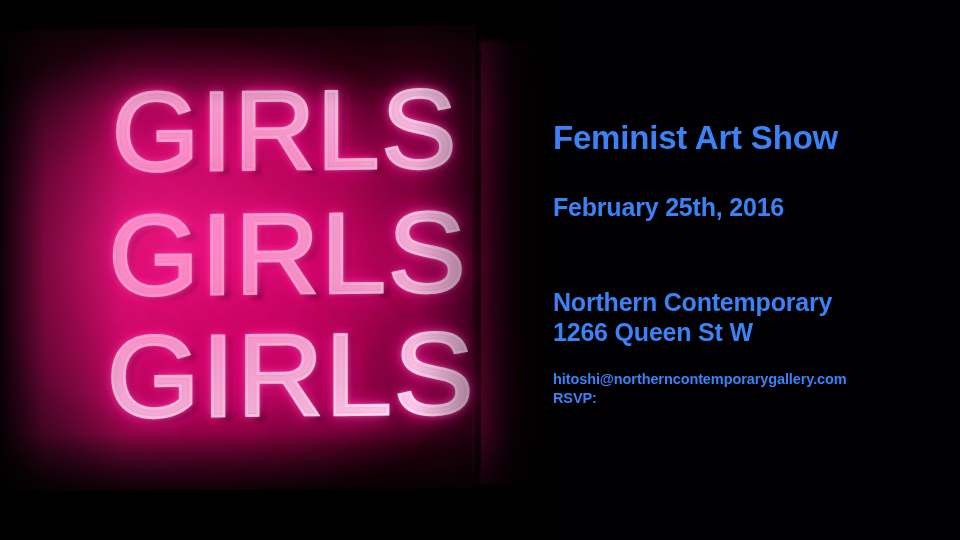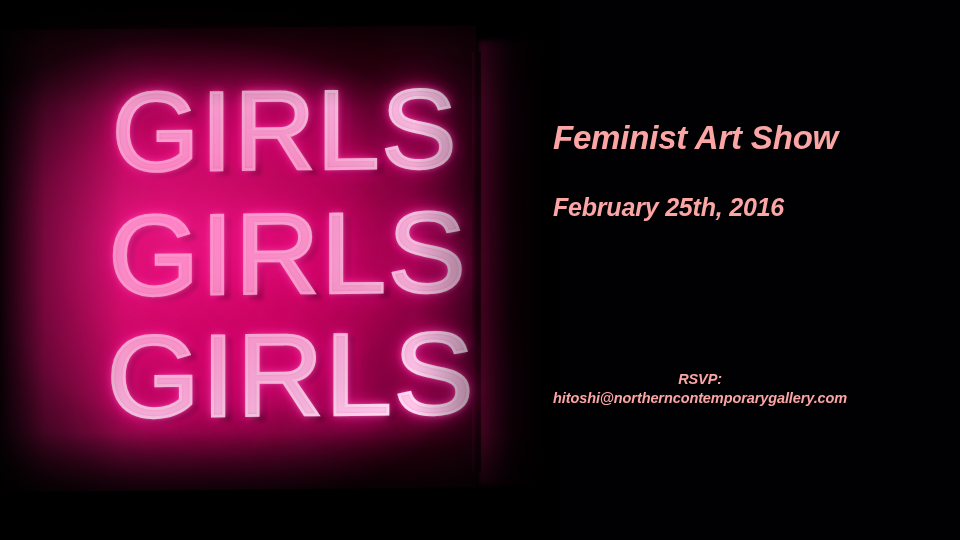--- a/index.html
+++ b/index.html
@@ -127,22 +127,21 @@
   .neon-shadow.r2 { top: 192px; font-size: 114px; transform: skewY(-0.6deg) scaleX(1.02); }
   .neon-shadow.r3 { top: 312px; font-size: 116px; transform: skewY(-0.6deg) scaleX(1.03); }
 
   
   .info {
     position: absolute;
     left: 553px;
     top: 0;
     width: 400px;
     height: 509px;
-    color: #fca5a5;
-    font-style: italic;
+    color: #3b82f6;
   }
   .event-title {
     position: absolute;
     top: 120px;
     left: 0;
     font-size: 33px;
     font-weight: bold;
     letter-spacing: -0.2px;
     line-height: 1.1;
   }
@@ -166,21 +165,21 @@
   }
   .rsvp {
     position: absolute;
     top: 370px;
     left: 0;
     font-size: 14.5px;
     font-weight: bold;
     line-height: 19px;
     letter-spacing: -0.1px;
   }
-  .line { display: block; text-align: center; }
+  .line { display: block; }
 </style>
 </head>
 <body>
 
 <div id="poster">
 
   <div class="photo">
     <div class="panel"></div>
     <div class="panel-side"></div>
     <div class="panel-edge"></div>
@@ -200,20 +199,24 @@
   </div>
 
   <div class="info">
 
     <div class="event-title">Feminist Art Show</div>
 
     <div class="datetime">
       <span class="line">February 25th, 2016</span>
     </div>
 
+    <div class="venue">
+      <span class="line">Northern Contemporary</span>
+      <span class="line">1266 Queen St W</span>
+    </div>
 
     <div class="rsvp">
+      <span class="line">hitoshi@northerncontemporarygallery.com</span>
       <span class="line">RSVP:</span>
-      <span class="line">hitoshi@northerncontemporarygallery.com</span>
     </div>
 
   </div>
 </div>
 
 </body></html>

